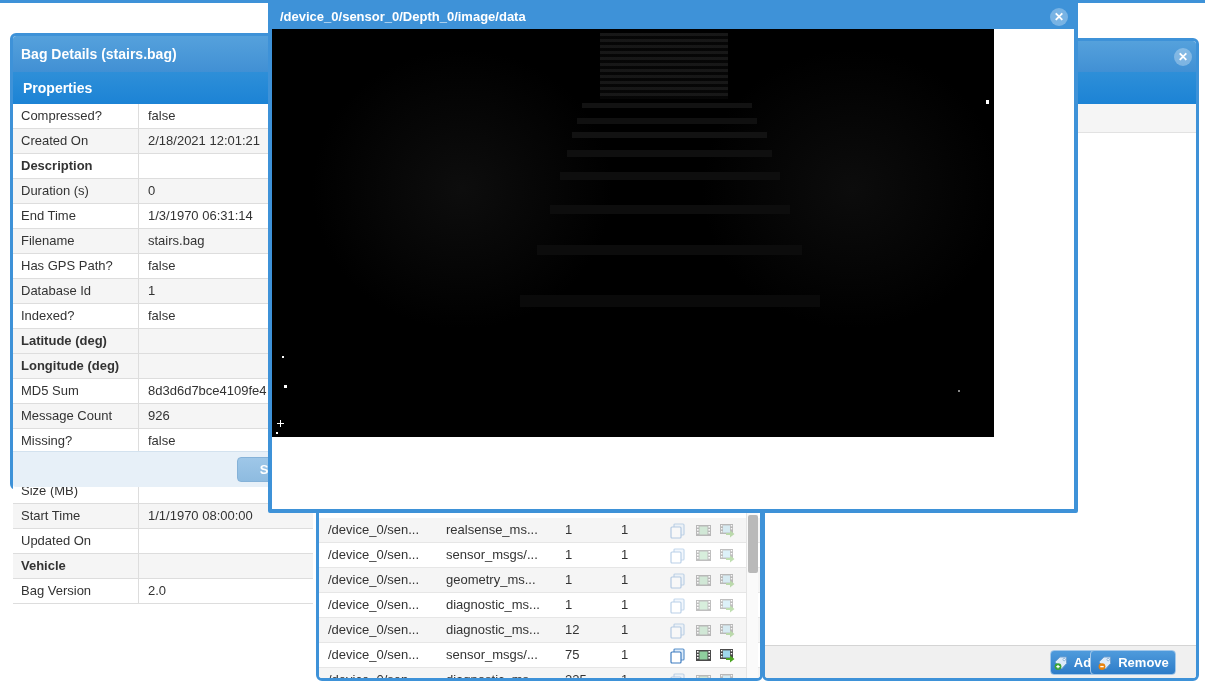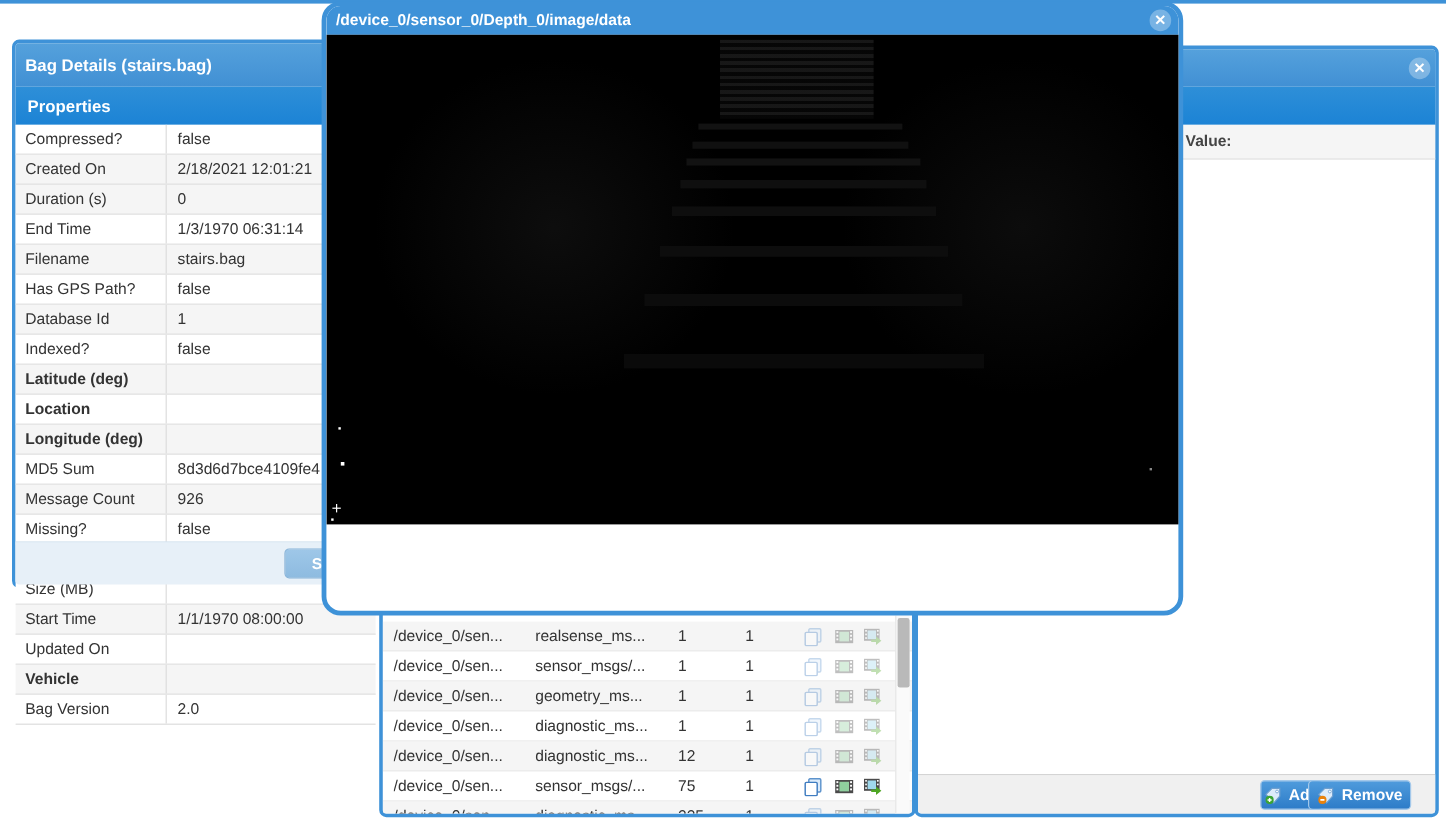--- a/index.html
+++ b/index.html
@@ -69,22 +69,22 @@
   #right-footer { position:absolute; left:0; bottom:0; width:431px; height:33px;
     background:#f0f0f0; border-top:1px solid #d4d4d4; border-radius:0 0 3px 3px; }
   .act-btn { position:absolute; top:4px; height:25px;
     background:linear-gradient(#4f9bdc,#2d7cc8); border:1px solid #a3c8ea; border-radius:4px;
     color:#fff; font-weight:bold; font-size:13px; cursor:pointer;
     display:flex; align-items:center; justify-content:center; gap:5px; }
   #add-btn { right:94px; width:52px; }
   #remove-btn { right:20px; width:86px; }
 
   
-  #img-modal { left:268px; top:1px; width:718px; height:512px; border:4px solid #3e92d8;
-    border-radius:16px; background:#fff; z-index:10; overflow:hidden; }
+  #img-modal { left:268px; top:1px; width:810px; height:512px; border:4px solid #3e92d8;
+    border-radius:2px; background:#fff; z-index:10; overflow:hidden; }
   #img-header { height:24px; line-height:23px; background:#3e92d8; color:#fff;
     font-weight:bold; font-size:13px; padding-left:8px; position:relative; }
   #img-close { right:6px; top:3px; }
   #depth-img { position:relative; width:722px; height:408px; background:#000; overflow:hidden; }
   .shade { position:absolute; }
   .speck { position:absolute; background:#fff; }
 
   
   .ticon svg, .act-btn svg { width:100%; height:100%; display:block; }
   .act-btn .bicon { width:16px; height:16px; }
@@ -105,20 +105,24 @@
   <div class="prow">
     <span class="plabel">Compressed?</span>
     <span class="pvalue">false</span>
   </div>
 
   <div class="prow alt">
     <span class="plabel">Created On</span>
     <span class="pvalue">2/18/2021 12:01:21</span>
   </div>
 
+  <div class="prow bold">
+    <span class="plabel">Description</span>
+    <span class="pvalue"></span>
+  </div>
 
   <div class="prow alt">
     <span class="plabel">Duration (s)</span>
     <span class="pvalue">0</span>
   </div>
 
   <div class="prow">
     <span class="plabel">End Time</span>
     <span class="pvalue">1/3/1970 06:31:14</span>
   </div>
@@ -141,24 +145,20 @@
   <div class="prow">
     <span class="plabel">Indexed?</span>
     <span class="pvalue">false</span>
   </div>
 
   <div class="prow alt bold">
     <span class="plabel">Latitude (deg)</span>
     <span class="pvalue"></span>
   </div>
 
-  <div class="prow bold">
-    <span class="plabel">Location</span>
-    <span class="pvalue"></span>
-  </div>
 
   <div class="prow alt bold">
     <span class="plabel">Longitude (deg)</span>
     <span class="pvalue"></span>
   </div>
 
   <div class="prow">
     <span class="plabel">MD5 Sum</span>
     <span class="pvalue">8d3d6d7bce4109fe4</span>
   </div>

